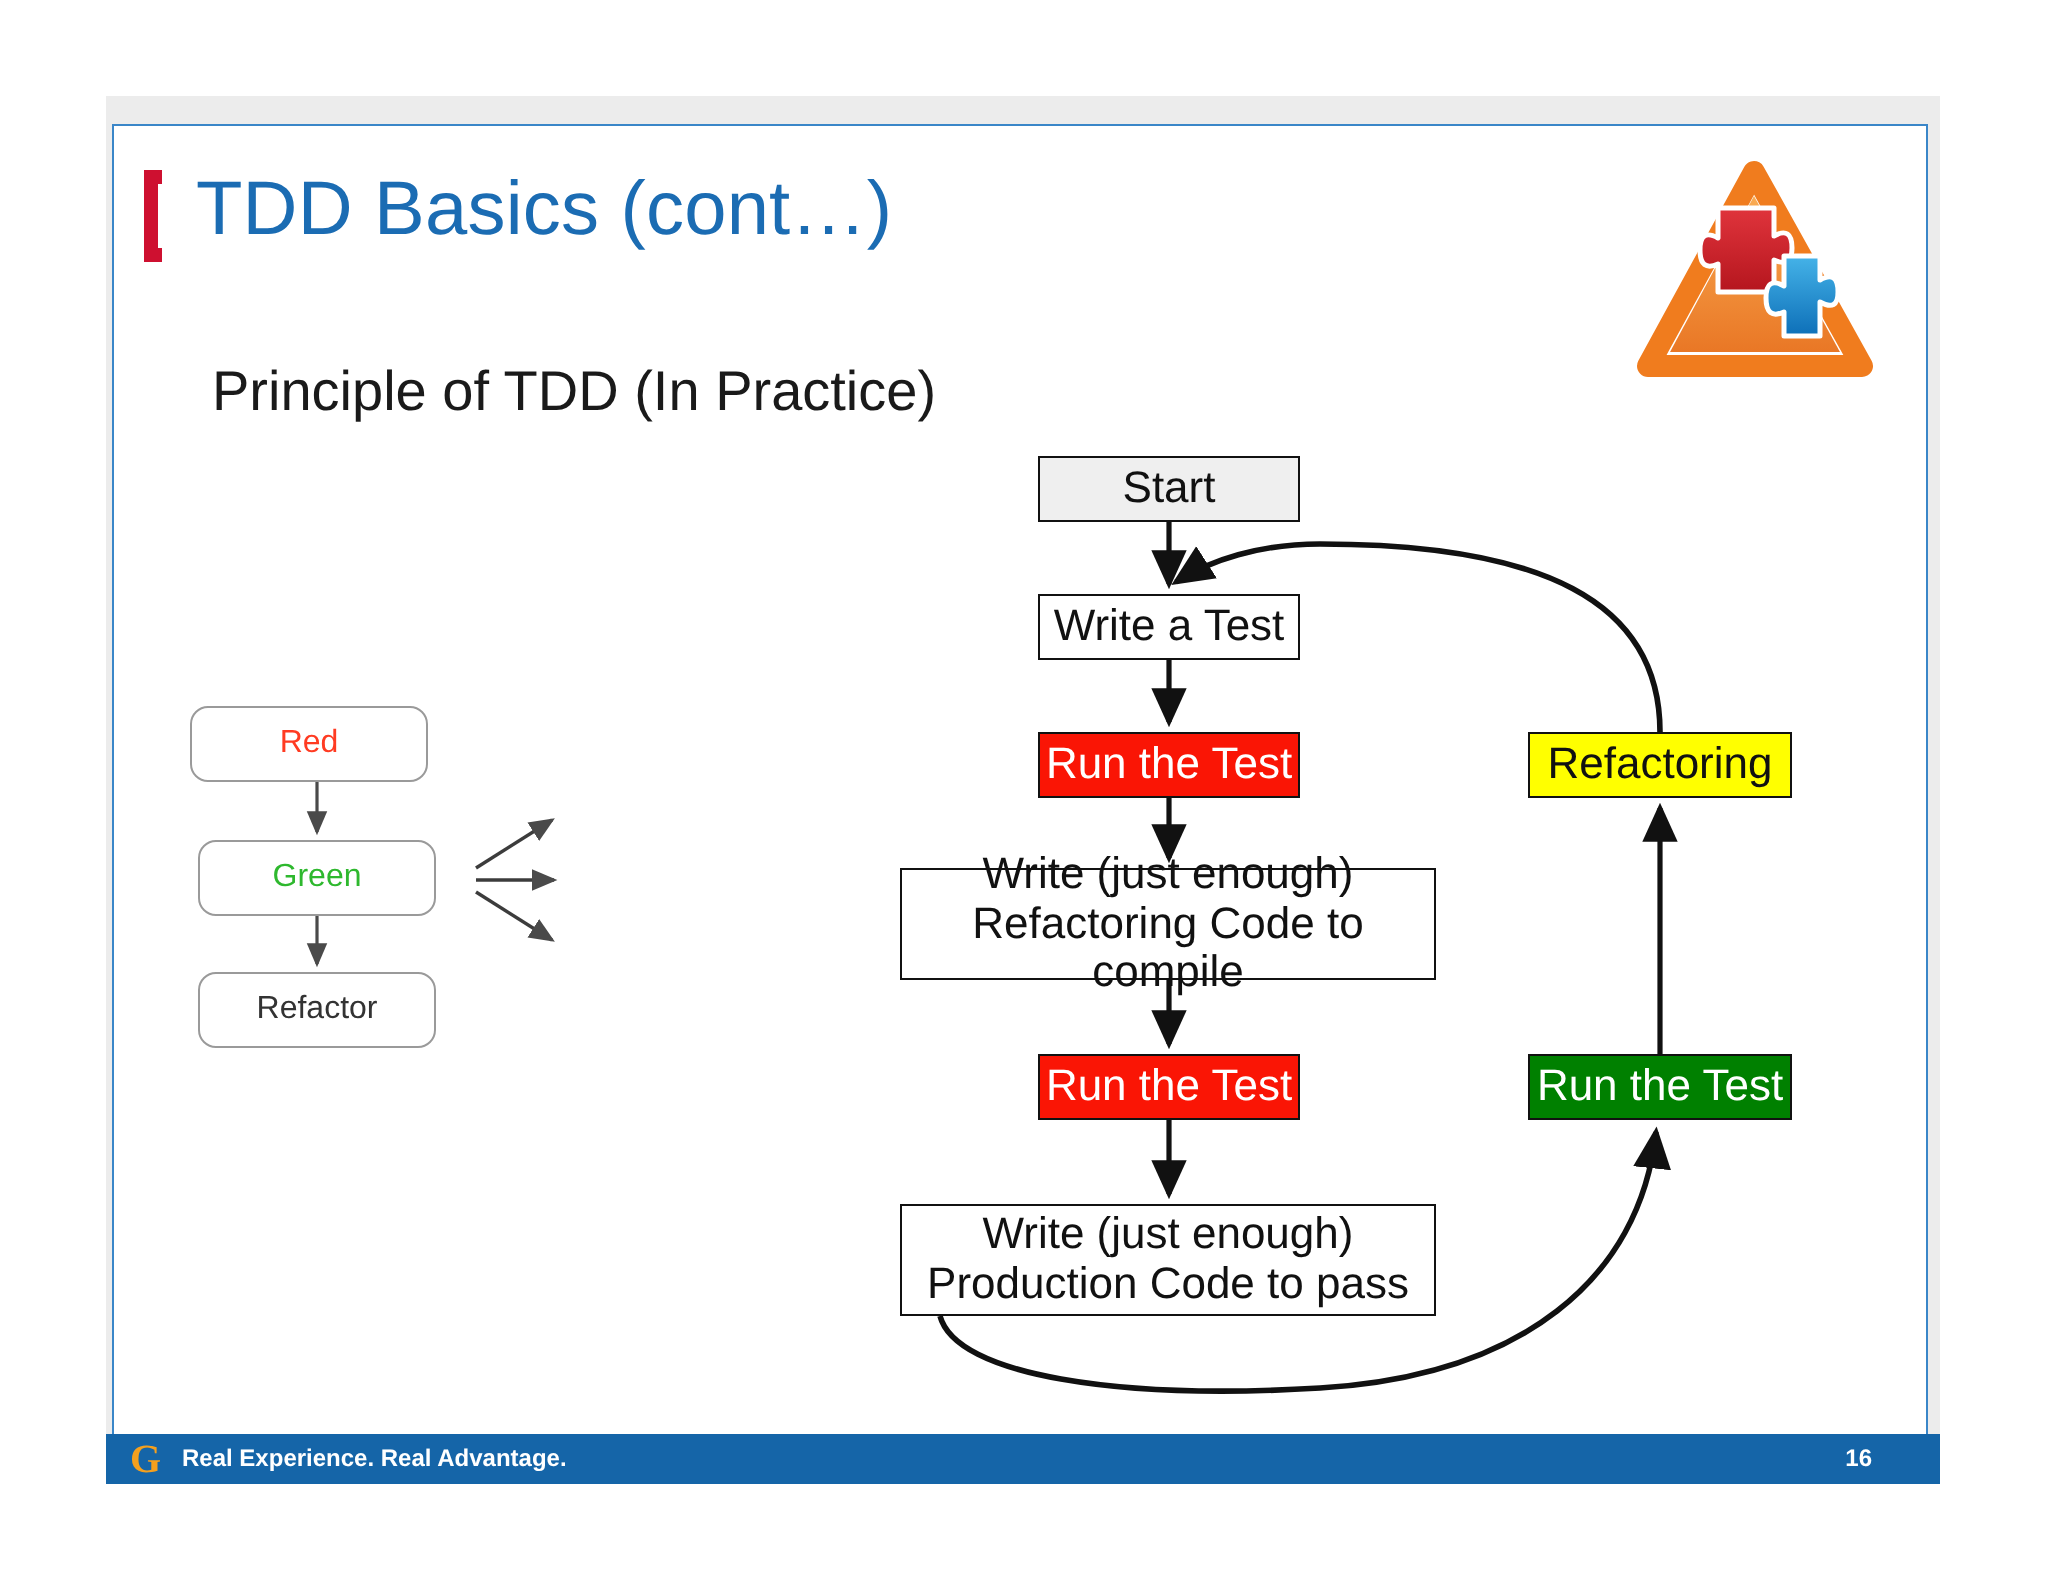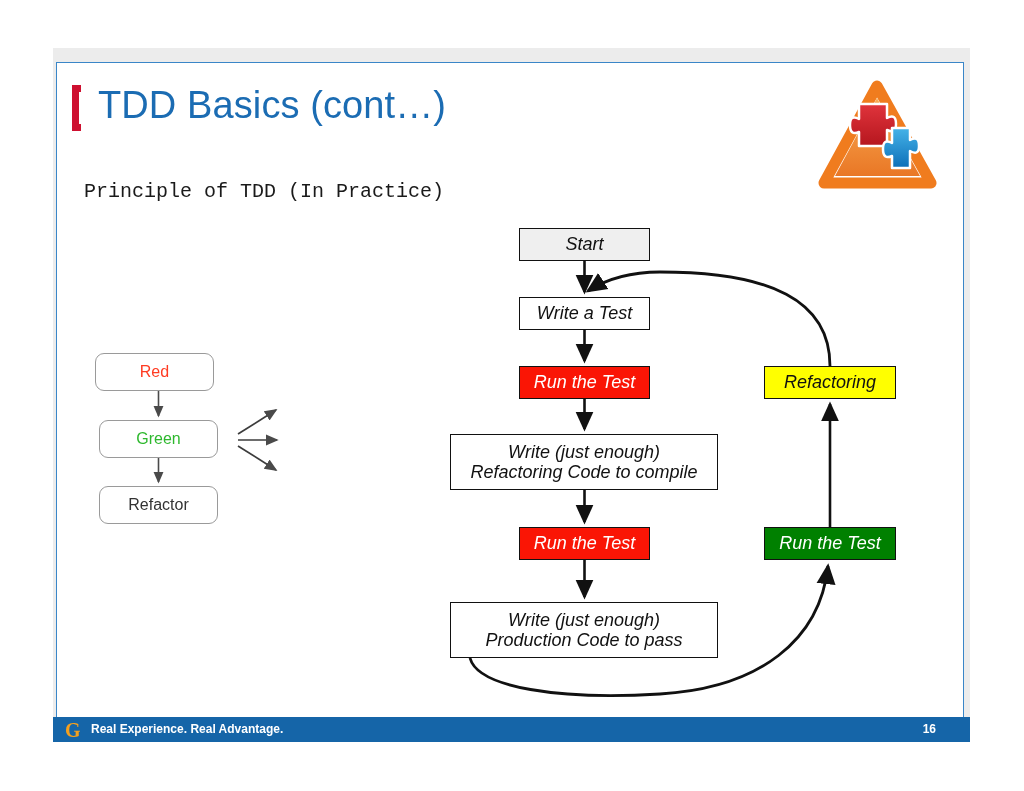--- a/index.html
+++ b/index.html
@@ -20,40 +20,40 @@
   #title-bracket{
     position:absolute;left:72px;top:85px;width:9px;height:46px;
     border-left:7px solid #ce1030;border-top:7px solid #ce1030;
     border-bottom:7px solid #ce1030;box-sizing:border-box;
   }
   #page-title{
     position:absolute;left:98px;top:84px;
     font-size:38px;color:#1b6cb3;letter-spacing:.1px;white-space:nowrap;
   }
   #subtitle{
-    position:absolute;left:84px;top:180px;
-    font-size:20px;color:#1a1a1a;white-space:nowrap;font-family:Liberation Mono, monospace;
+    position:absolute;left:106px;top:180px;
+    font-size:28px;color:#1a1a1a;white-space:nowrap;
   }
   
   #logo{position:absolute;left:818px;top:80px;width:120px;height:113px;}
   
   .mini-box{
     position:absolute;border:1.3px solid #9a9a9a;border-radius:9px;
     background:#ffffff;box-sizing:border-box;
     display:flex;align-items:center;justify-content:center;
     font-size:16px;
   }
   #mini-red{left:95px;top:353px;width:119px;height:38px;color:#ff3b22;}
   #mini-green{left:99px;top:420px;width:119px;height:38px;color:#2eb82e;}
   #mini-refactor{left:99px;top:486px;width:119px;height:38px;color:#333333;}
   
   .fbox{
     position:absolute;box-sizing:border-box;border:1.6px solid #111;
     display:flex;align-items:center;justify-content:center;text-align:center;
-    font-size:18px;line-height:1.12;color:#111;background:#fff;font-style:italic;
+    font-size:22px;line-height:1.12;color:#111;background:#fff;
   }
   .fbox.gray{background:#efefef;}
   .fbox.red{background:#fa1505;color:#fff;border-color:#111;}
   .fbox.green{background:#008000;color:#fff;border-color:#111;}
   .fbox.yellow{background:#ffff00;color:#111;border-color:#111;}
   #b-start       {left:519px;top:228px;width:131px;height:33px;}
   #b-writetest   {left:519px;top:297px;width:131px;height:33px;}
   #b-runtest1    {left:519px;top:366px;width:131px;height:33px;}
   #b-compile     {left:450px;top:434px;width:268px;height:56px;}
   #b-runtest2    {left:519px;top:527px;width:131px;height:33px;}

